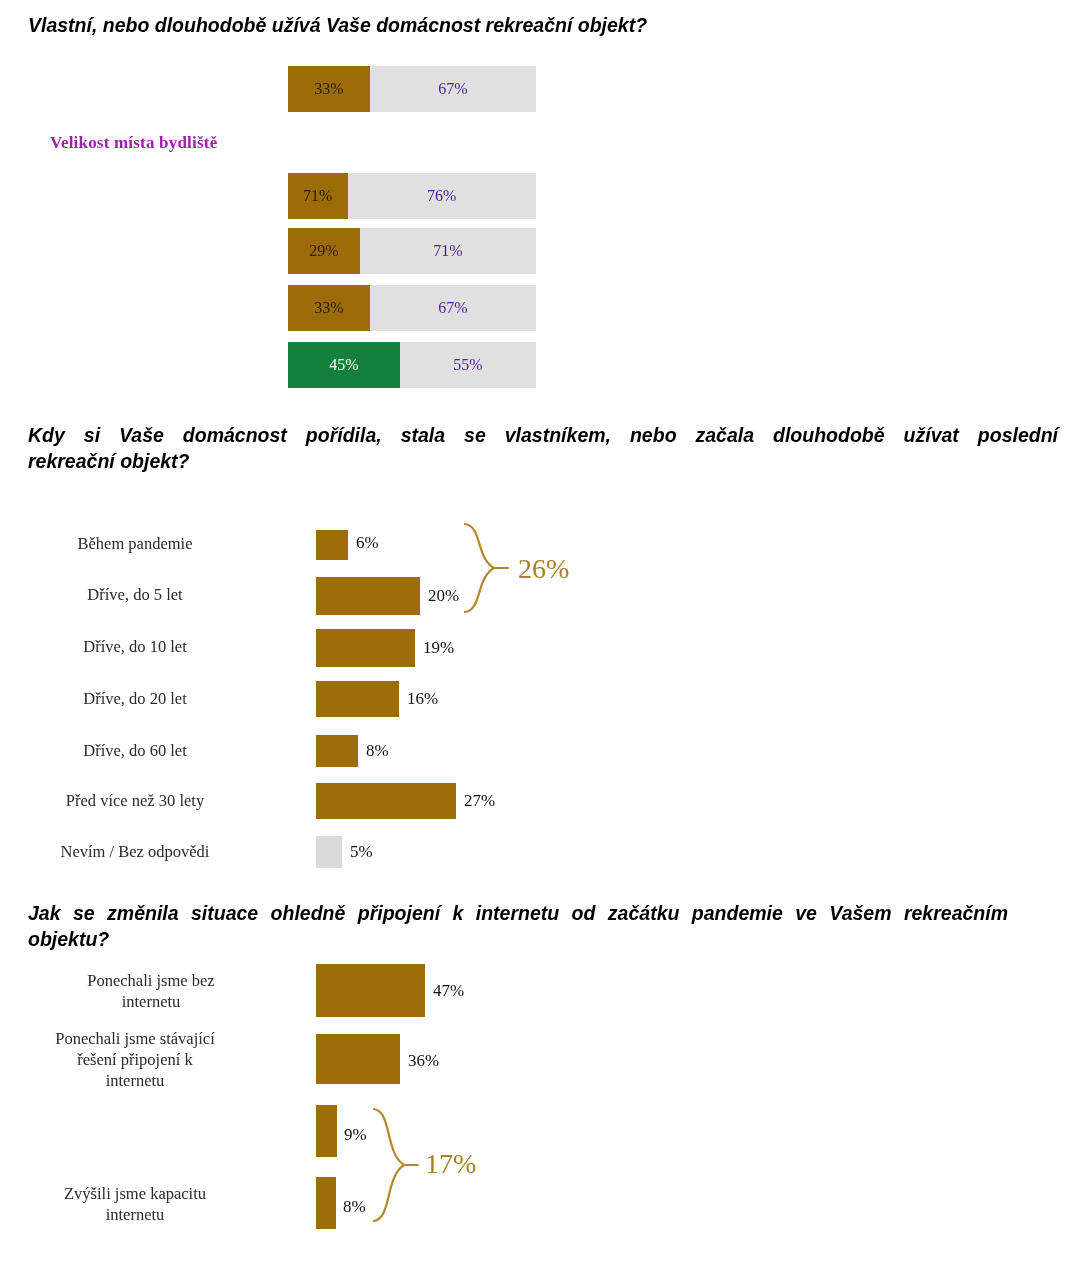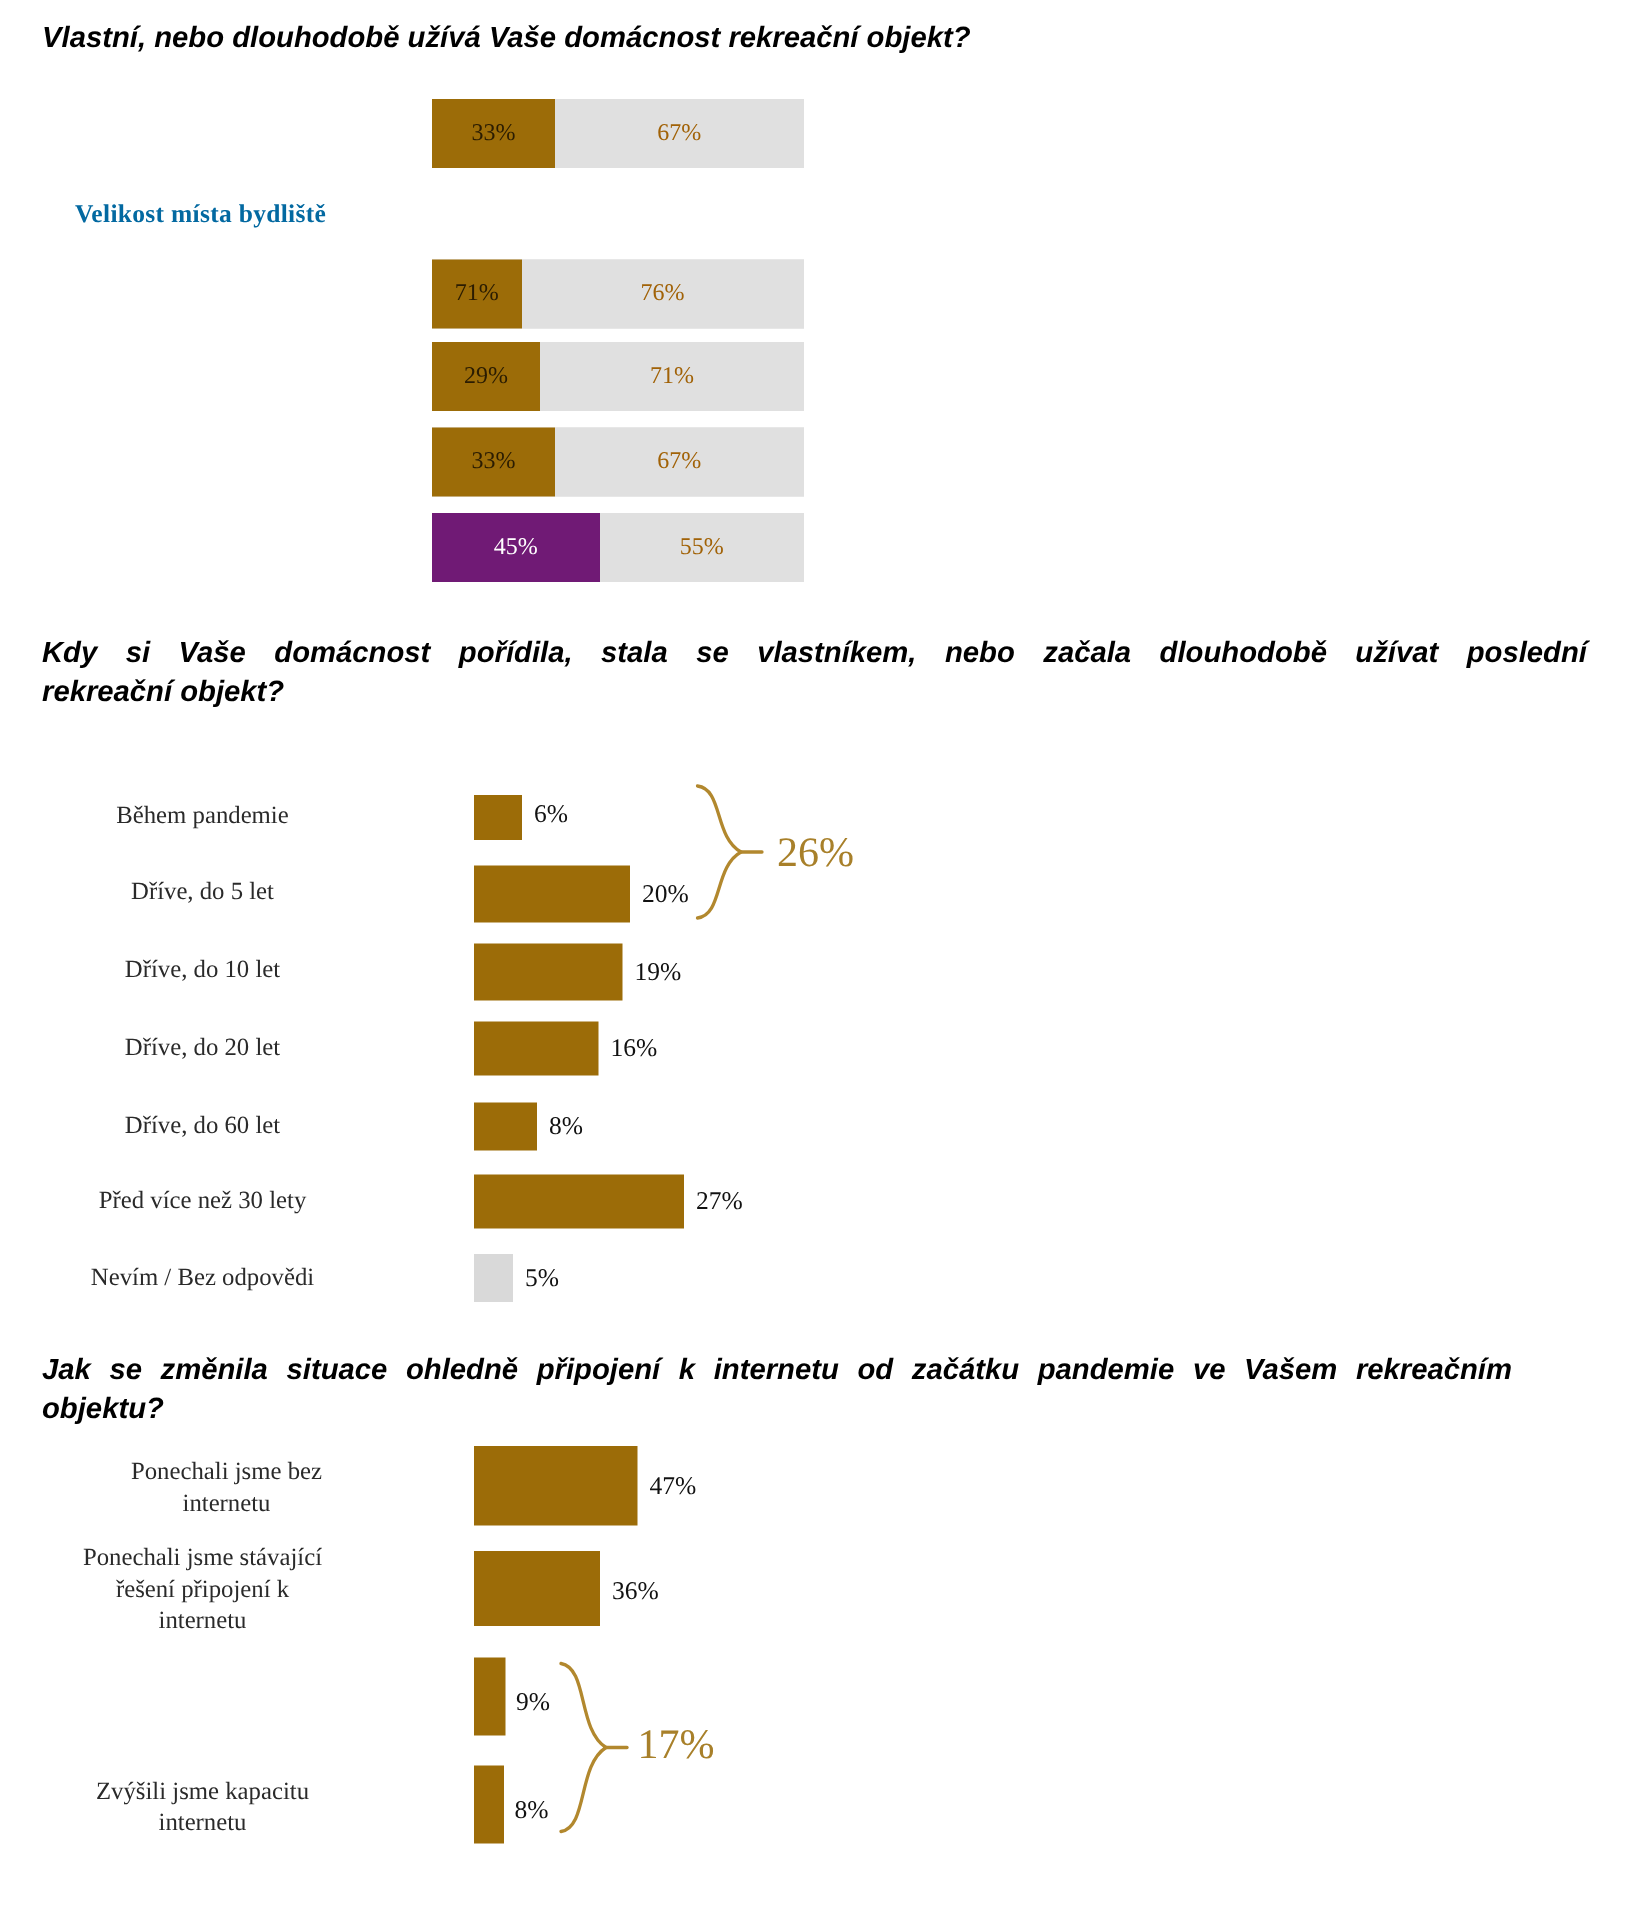--- a/index.html
+++ b/index.html
@@ -36,21 +36,21 @@
   .q3 { left: 28px; top: 900px; width: 980px; }
   .q3 .line1 { display: block; text-align: justify; text-align-last: justify; }
 
   
   .subtitle {
     position: absolute;
     left: 50px; top: 133px;
     font-family: "Liberation Serif", "DejaVu Serif", serif;
     font-weight: bold;
     font-size: 17px;
-    color: #0369a1;
+    color: #a21caf;
     letter-spacing: .2px;
   }
 
   
   .chart1 { position: absolute; left: 0; top: 0; width: 1089px; }
   .srow {
     position: absolute;
     height: 46px;
     display: flex;
     align-items: center;
@@ -75,22 +75,22 @@
     background: #e0e0e0;
   }
   .seg {
     height: 100%;
     display: flex;
     align-items: center;
     justify-content: center;
     font-size: 16px;
   }
   .seg.gold { background: #9c6c08; color: #2a1c02; }
-  .seg.darkgold { background: #701a75; color: #ffffff; }
-  .seg.grey { background: #e0e0e0; color: #a16207; }
+  .seg.darkgold { background: #15803d; color: #ffffff; }
+  .seg.grey { background: #e0e0e0; color: #4c1d95; }
 
   
   .hrow { position: absolute; }
   .hrow .hlbl {
     position: absolute;
     right: 0; top: 50%;
     transform: translateY(-50%);
     width: 250px;
     text-align: center;
     font-size: 16.5px;

